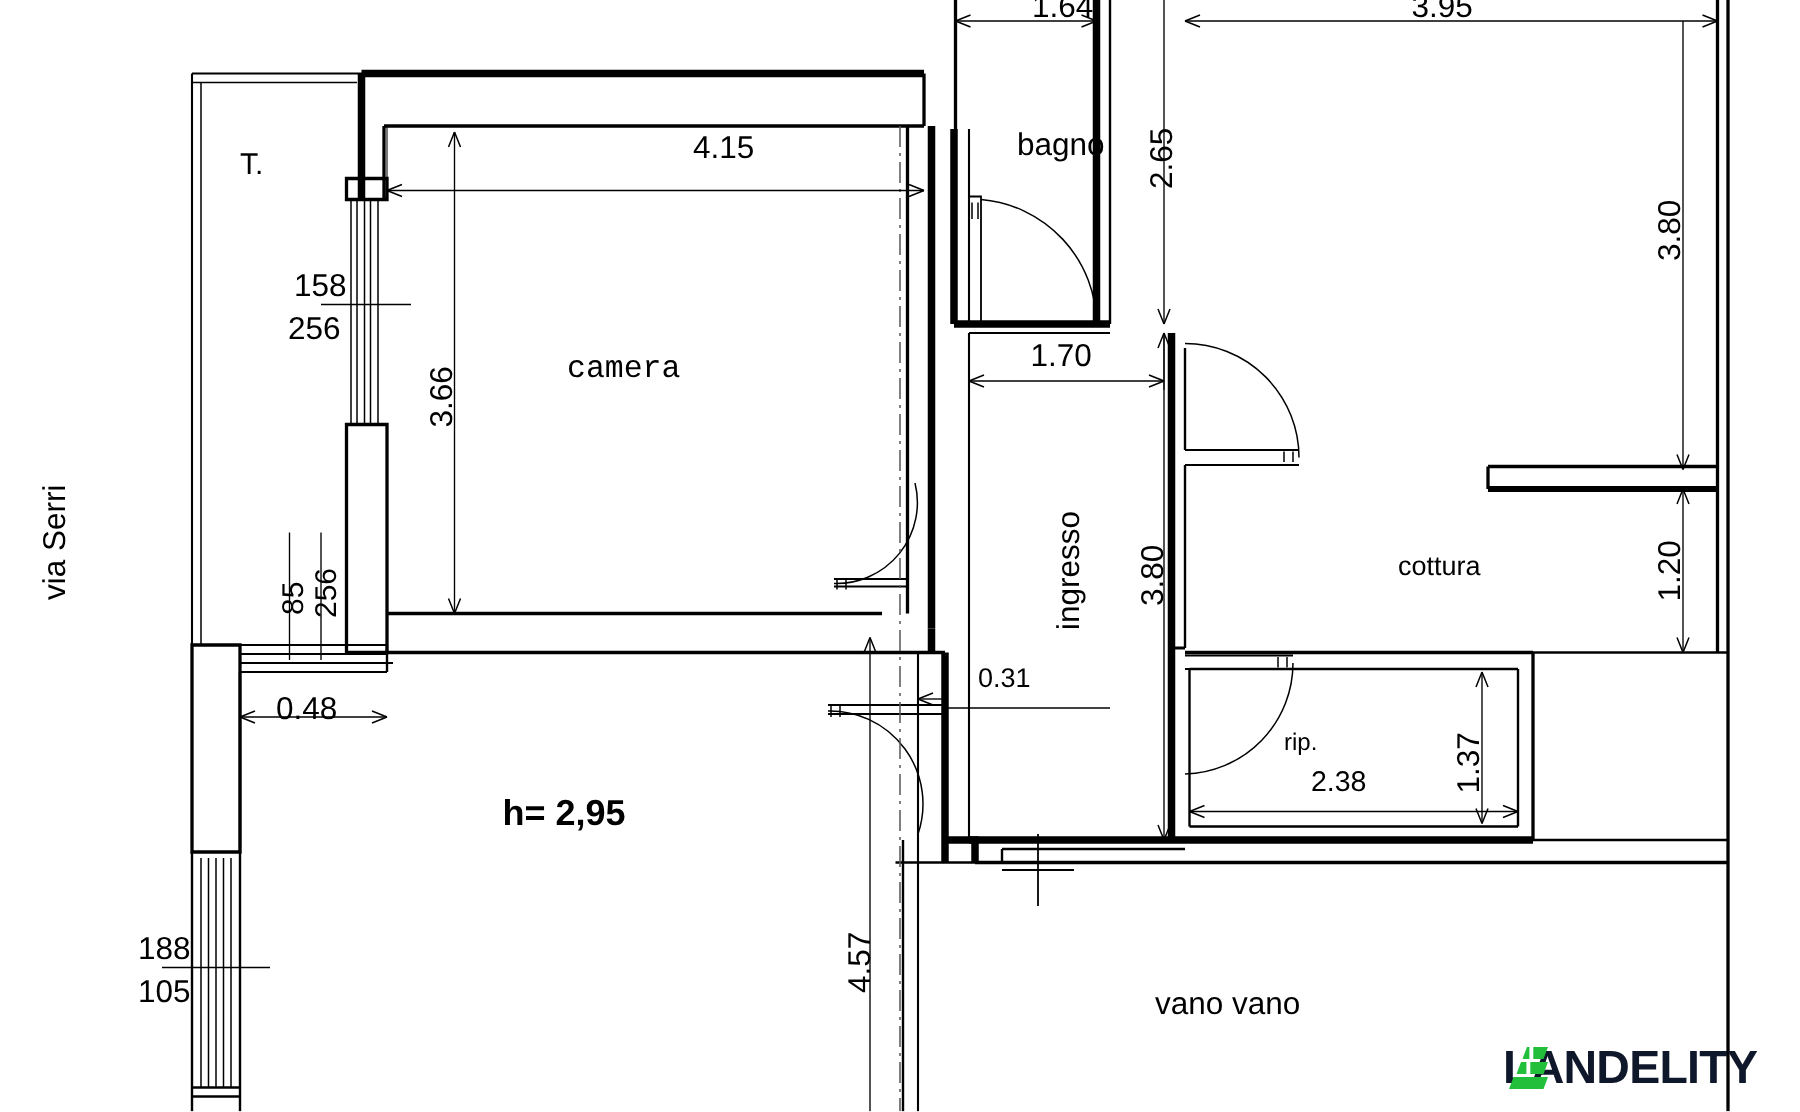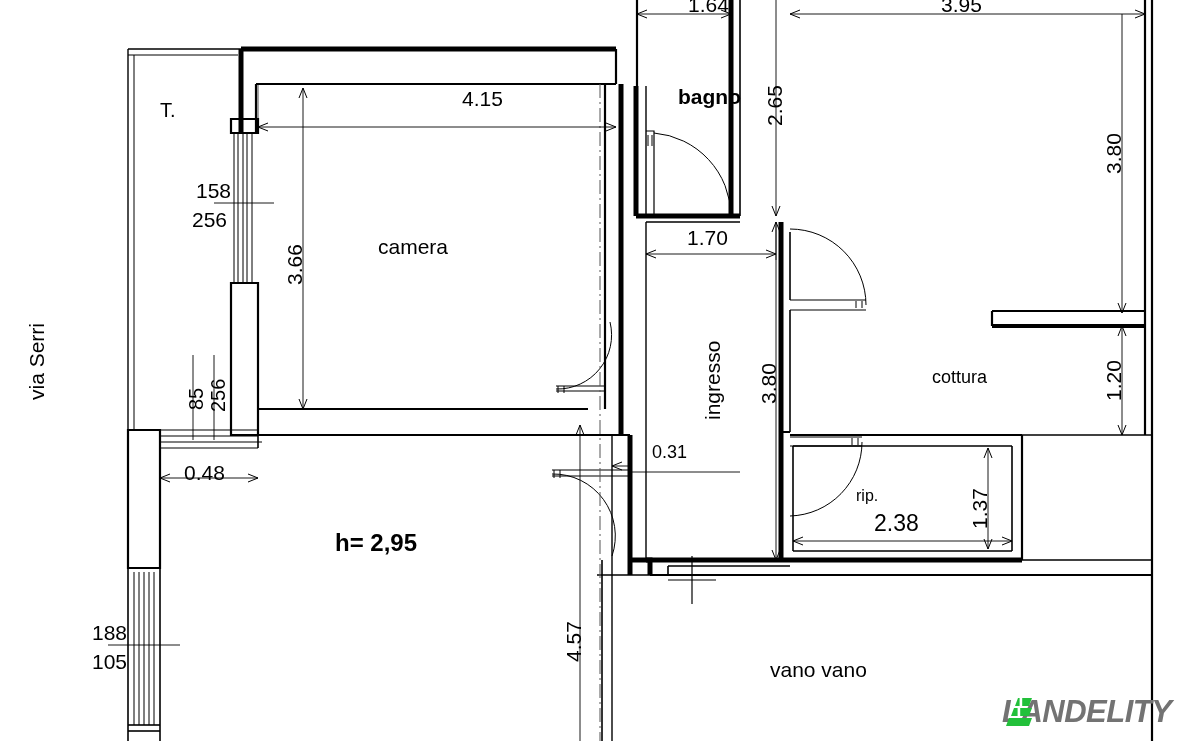--- a/index.html
+++ b/index.html
@@ -36,24 +36,23 @@
   }
   .logo-wrap {
     position: absolute;
     display: flex;
     align-items: center;
     gap: 6px;
   }
   .logo-text {
     font-family: "Liberation Sans", sans-serif;
     font-weight: bold;
-    font-style: italic;
     font-size: 31px;
     letter-spacing: -0.5px;
-    color: #737373;
+    color: #0f172a;
   }
 </style>
 </head>
 <body>
 
 <div id="plan">
 
   <svg width="1200" height="741" viewBox="0 0 1200 741">
 
     <g fill="none" stroke="#000000" stroke-width="1" shape-rendering="geometricPrecision">
@@ -302,23 +301,23 @@
         <path d="M580 425 L576 435 M580 425 L584 435" stroke-width="1"></path>
       </g>
 
     </g>
   </svg>
 
   <div class="lbl rot" style="left:26px; top:400px; font-size:21px;">via Serri</div>
 
   <div class="lbl" style="left:160px; top:100px; font-size:20px;">T.</div>
 
-  <div class="lbl" style="left:378px; top:236px; font-size:21px;">camera</div>
-
-  <div class="lbl" style="left:678px; top:86px; font-size:21px;font-weight:bold;">bagno</div>
+  <div class="lbl" style="left:378px; top:236px; font-size:21px;font-family:Liberation Mono, monospace;">camera</div>
+
+  <div class="lbl" style="left:678px; top:86px; font-size:21px;">bagno</div>
 
   <div class="lbl rot" style="left:702px; top:420px; font-size:21px;">ingresso</div>
 
   <div class="lbl" style="left:932px; top:368px; font-size:18px;">cottura</div>
 
   <div class="lbl" style="left:856px; top:488px; font-size:16px;">rip.</div>
 
   <div class="lbl" style="left:770px; top:659px; font-size:21px;">vano vano</div>
 
   <div class="lbl" style="left:335px; top:531px; font-size:24px;font-weight:bold;">h= 2,95</div>
@@ -326,21 +325,21 @@
   <div class="lbl" style="left:418px; top:88px; font-size:21px;margin-left:44px;">4.15</div>
 
   <div class="lbl" style="left:688px; top:-6px; font-size:21px;">1.64</div>
 
   <div class="lbl" style="left:687px; top:227px; font-size:21px;">1.70</div>
 
   <div class="lbl" style="left:652px; top:443px; font-size:18px;">0.31</div>
 
   <div class="lbl" style="left:941px; top:-6px; font-size:21px;">3.95</div>
 
-  <div class="lbl" style="left:874px; top:512px; font-size:23px;">2.38</div>
+  <div class="lbl" style="left:874px; top:512px; font-size:19px;">2.38</div>
 
   <div class="lbl" style="left:184px; top:462px; font-size:21px;">0.48</div>
 
   <div class="lbl rot" style="left:284px; top:285px; font-size:21px;">3.66</div>
 
   <div class="lbl rot" style="left:764px; top:126px; font-size:21px;">2.65</div>
 
   <div class="lbl rot" style="left:758px; top:404px; font-size:21px;">3.80</div>
 
   <div class="lbl rot" style="left:1103px; top:174px; font-size:21px;">3.80</div>

